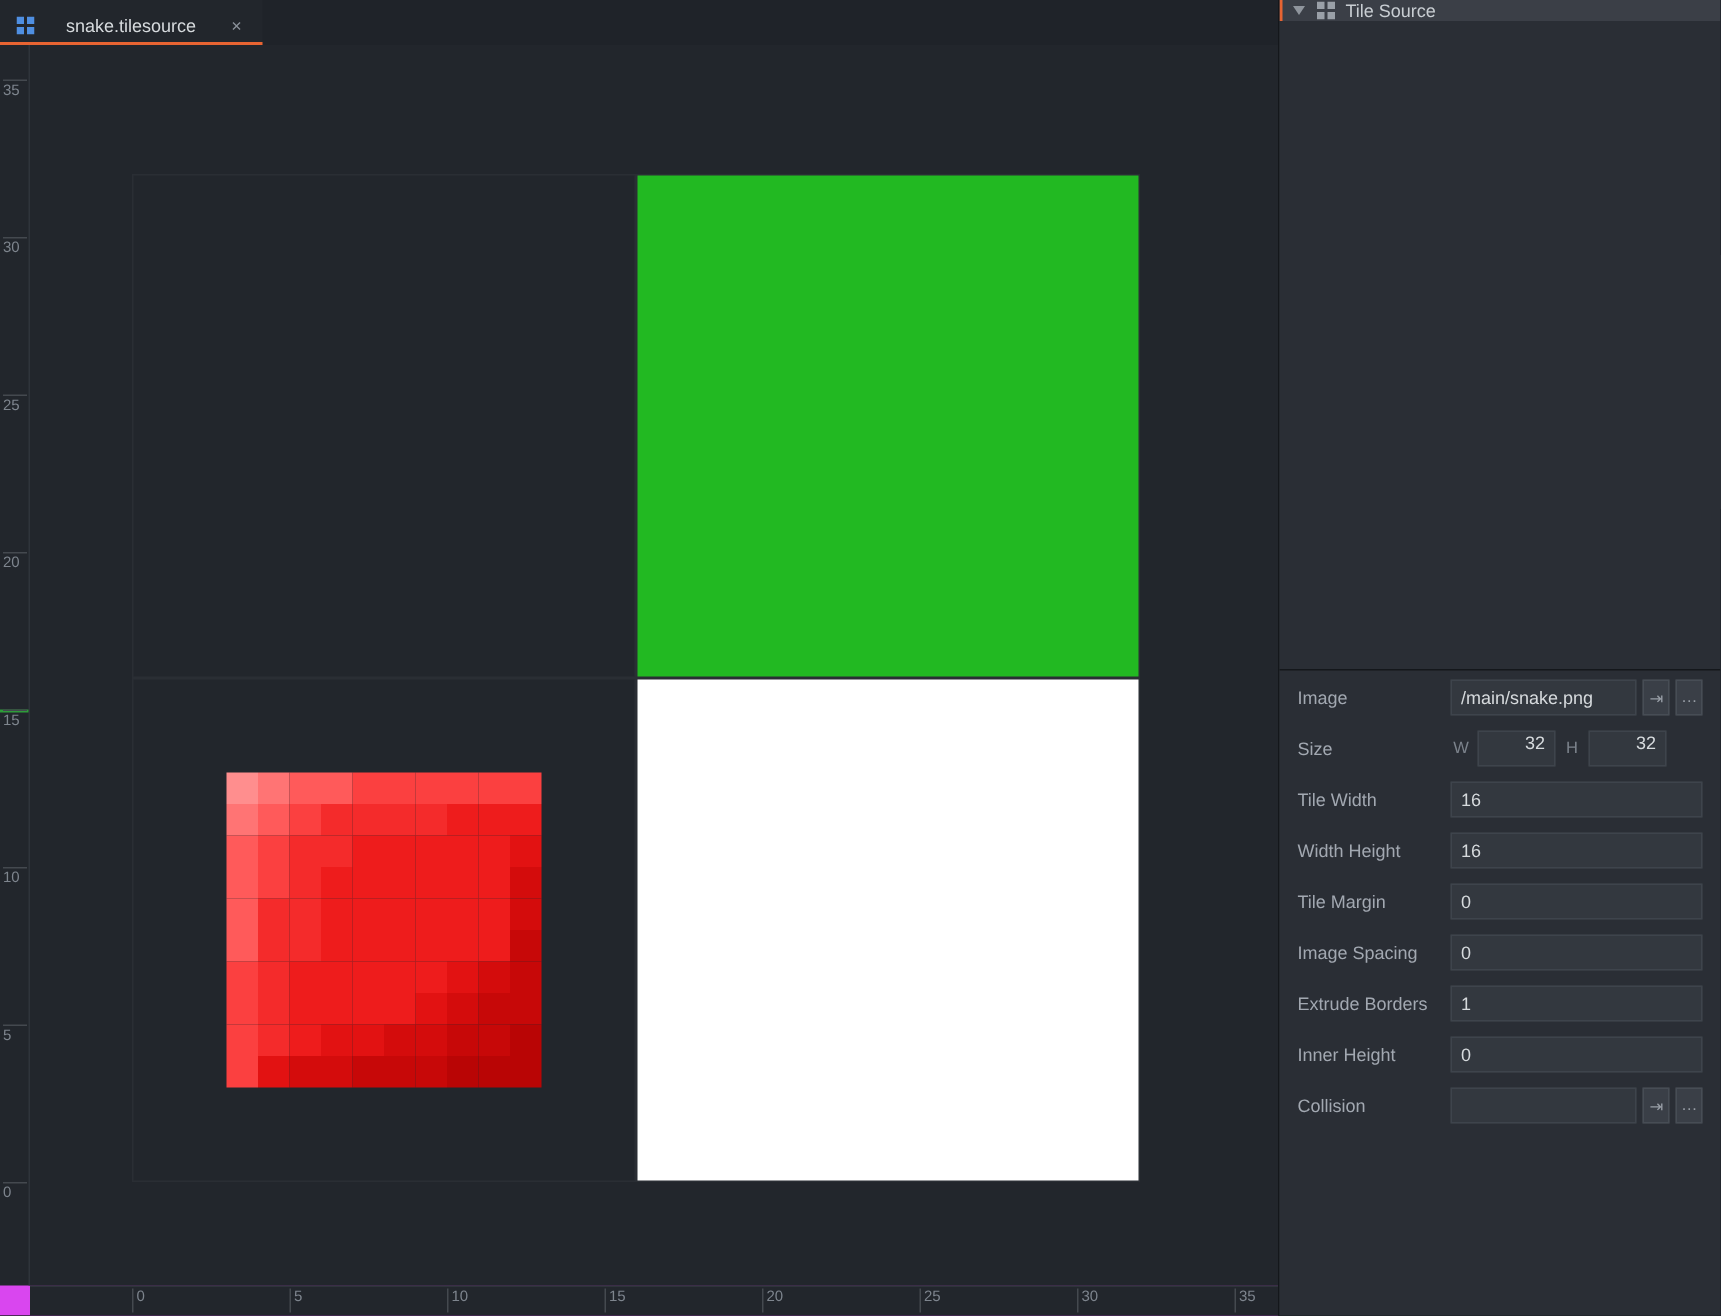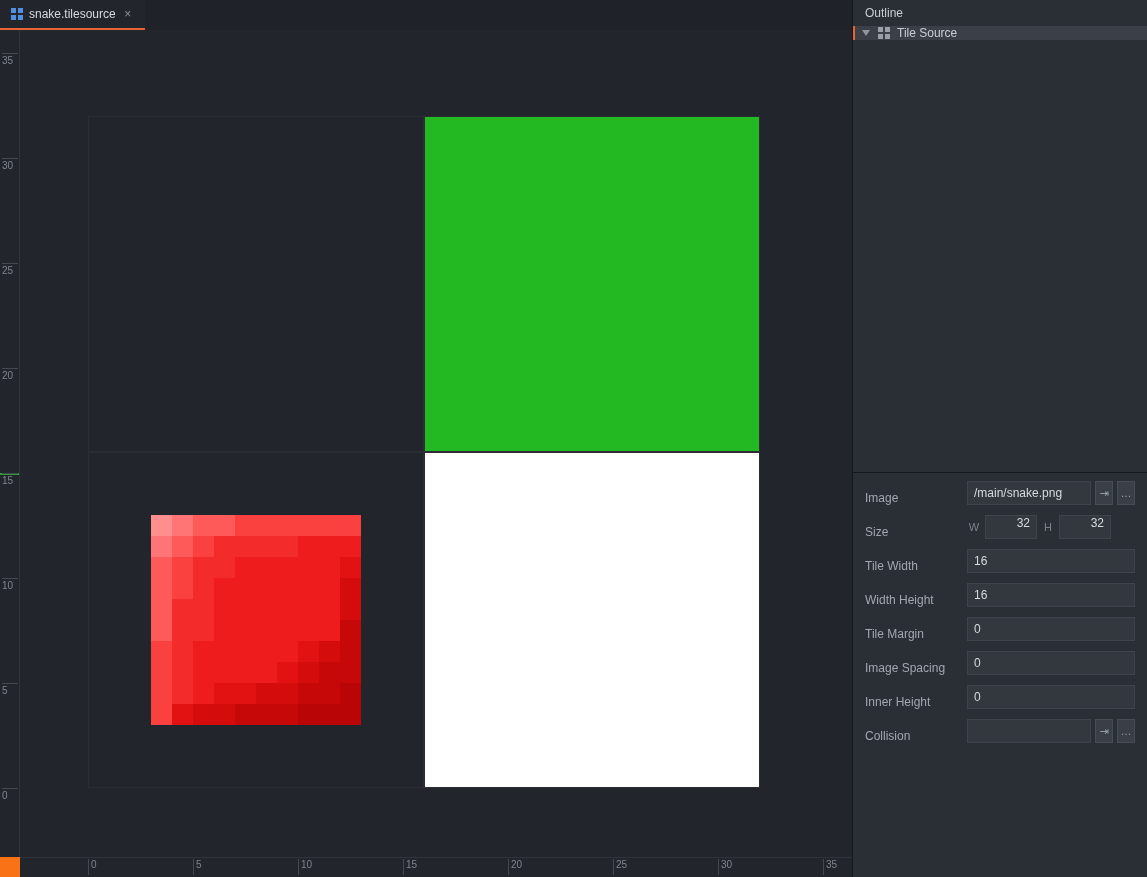--- a/index.html
+++ b/index.html
@@ -23,23 +23,23 @@
     position: relative;
   }
   .tabbar {
     height: 30px;
     background: #1f2329;
     display: flex;
     align-items: stretch;
   }
   .tab {
     display: flex;
-    align-items: center;
-    gap: 5px;
-    padding: 14px 10px;
+    align-items: flex-end;
+    gap: 20px;
+    padding: 4px 10px;
     background: #22262c;
     border-bottom: 2px solid #e86432;
     color: #d6dadd;
     cursor: pointer;
   }
   .tab-icon {
     width: 14px; height: 14px;
     display: inline-flex; align-items: center; justify-content: center;
     color: #4f8fe2;
   }
@@ -47,21 +47,21 @@
     width: 14px; height: 14px;
     display: inline-flex; align-items: center; justify-content: center;
     color: #8a9099;
     font-size: 12px;
     cursor: pointer;
   }
 
   .viewport-wrapper {
     flex: 1;
     position: relative;
-    background: #f97316;
+    background: #d946ef;
   }
   .ruler-v {
     position: absolute;
     left: 0; top: 0; bottom: 20px;
     width: 20px;
     background: #22262c;
     border-right: 1px solid #2f343b;
   }
   .ruler-h {
     position: absolute;
@@ -179,21 +179,21 @@
     flex-direction: column;
   }
   .prop-list {
     padding: 4px 12px 12px 12px;
     display: flex;
     flex-direction: column;
     gap: 6px;
   }
   .prop-row {
     display: flex;
-    align-items: flex-end;
+    align-items: center;
     height: 28px;
     gap: 6px;
   }
   .prop-label {
     width: 96px;
     color: #a2a8b1;
     font-size: 12px;
   }
   .prop-field {
     flex: 1;
@@ -390,21 +390,20 @@
               <div class="pixel" style="left: 189px; top: 189px; width: 21px; height: 21px; background: rgb(185, 5, 5);"></div>
             </div>
         </div>
         <div class="tile-cell tile-white" style="left:336px; top:336px;"></div>
       </div>
     </div>
   </div>
 </div>
 
 <div class="sidepanel">
-  <div class="panel-header">Outline</div>
   <div class="outline-body">
     <div class="tree-row selected">
       <span class="tree-arrow chev">
         <svg width="8" height="8" viewBox="0 0 8 8">
             <polygon points="0,1 8,1 4,7" fill="#8f959d"></polygon>
           </svg>
       </span>
       <span class="tree-icon">
         <svg width="12" height="12" viewBox="0 0 12 12">
             <rect x="0" y="0" width="5" height="5" fill="#9aa0a8"></rect>
@@ -460,20 +459,26 @@
           </div>
       </div>
 
       <div class="prop-row">
         <div class="prop-label">Image Spacing</div>
         <div class="prop-field">
             <input class="num" value="0" style="">
           </div>
       </div>
 
+      <div class="prop-row">
+        <div class="prop-label">Extrude Borders</div>
+        <div class="prop-field">
+            <input class="num" value="1" style="">
+          </div>
+      </div>
 
       <div class="prop-row">
         <div class="prop-label">Inner Height</div>
         <div class="prop-field">
             <input class="num" value="0" style="">
           </div>
       </div>
 
       <div class="prop-row">
         <div class="prop-label">Collision</div>

